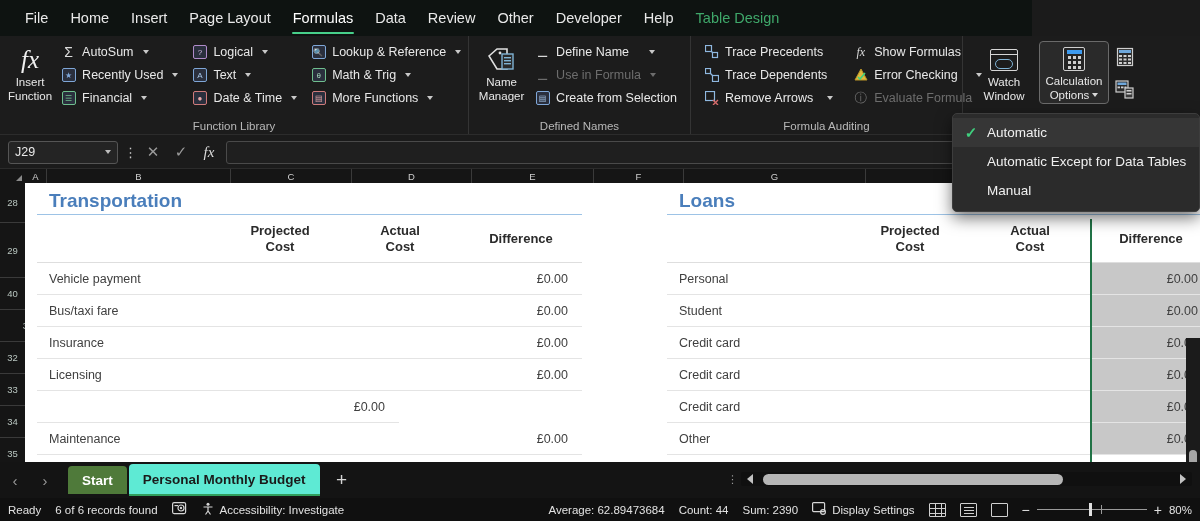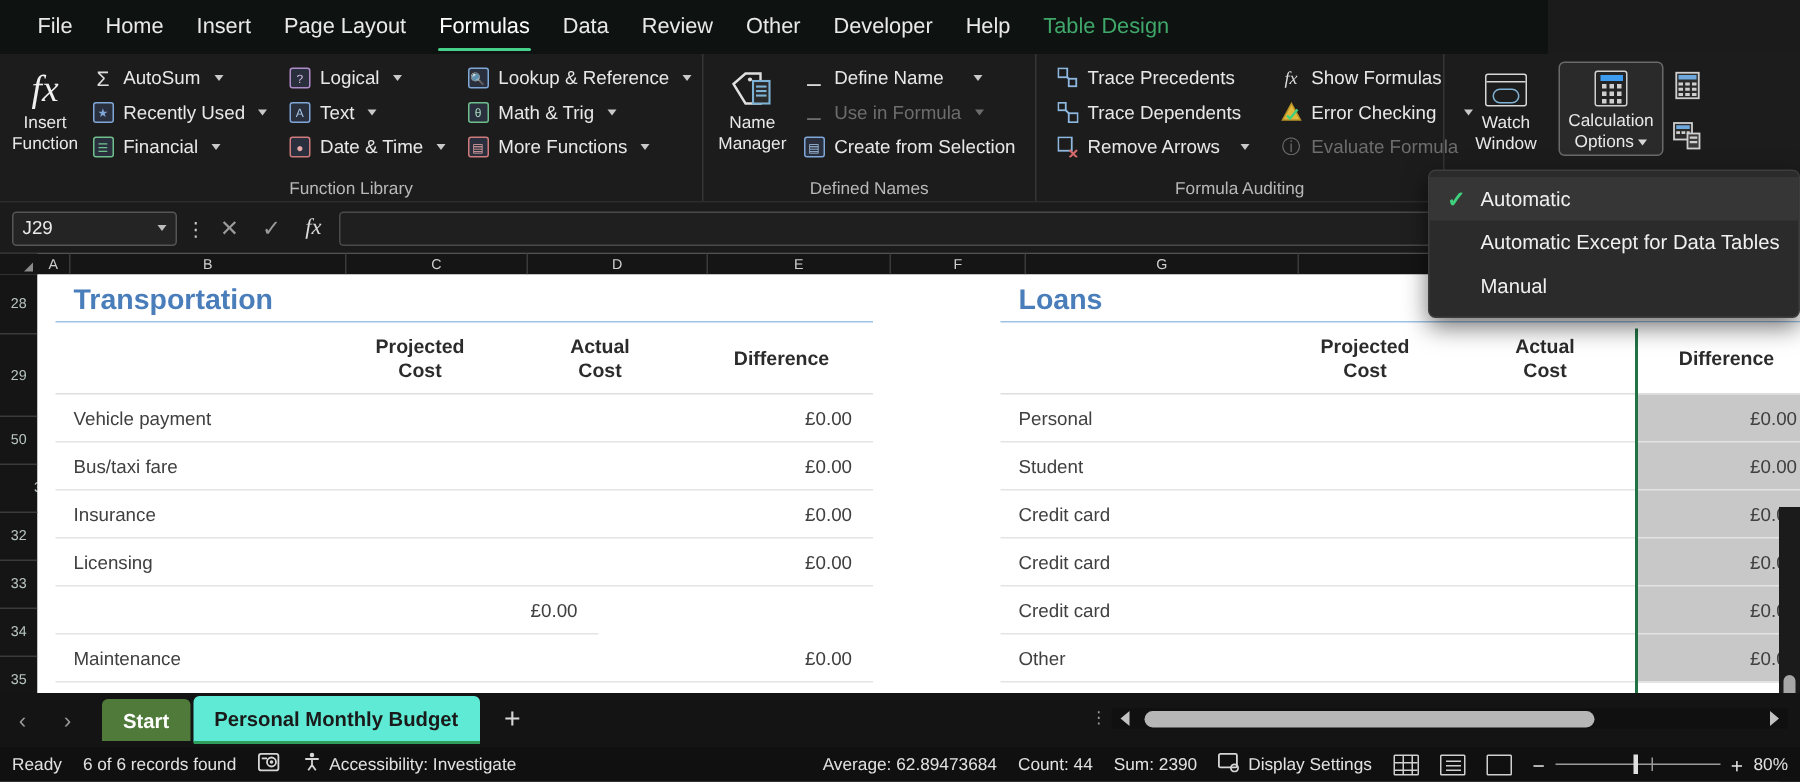--- a/index.html
+++ b/index.html
@@ -544,21 +544,21 @@
     </div>
 
     <div class="rowhead">
       <div class="rh" style="height:40px;">
           <span>28</span>
         </div>
       <div class="rh" style="height:55px;">
           <span>29</span>
         </div>
       <div class="rh" style="height:32px;">
-          <span>50</span>
+          <span>40</span>
         </div>
       <div class="rh" style="height:32px;padding-left:28px;">
           <span>31</span>
         </div>
       <div class="rh" style="height:32px;">
           <span>32</span>
         </div>
       <div class="rh" style="height:32px;">
           <span>33</span>
         </div>

